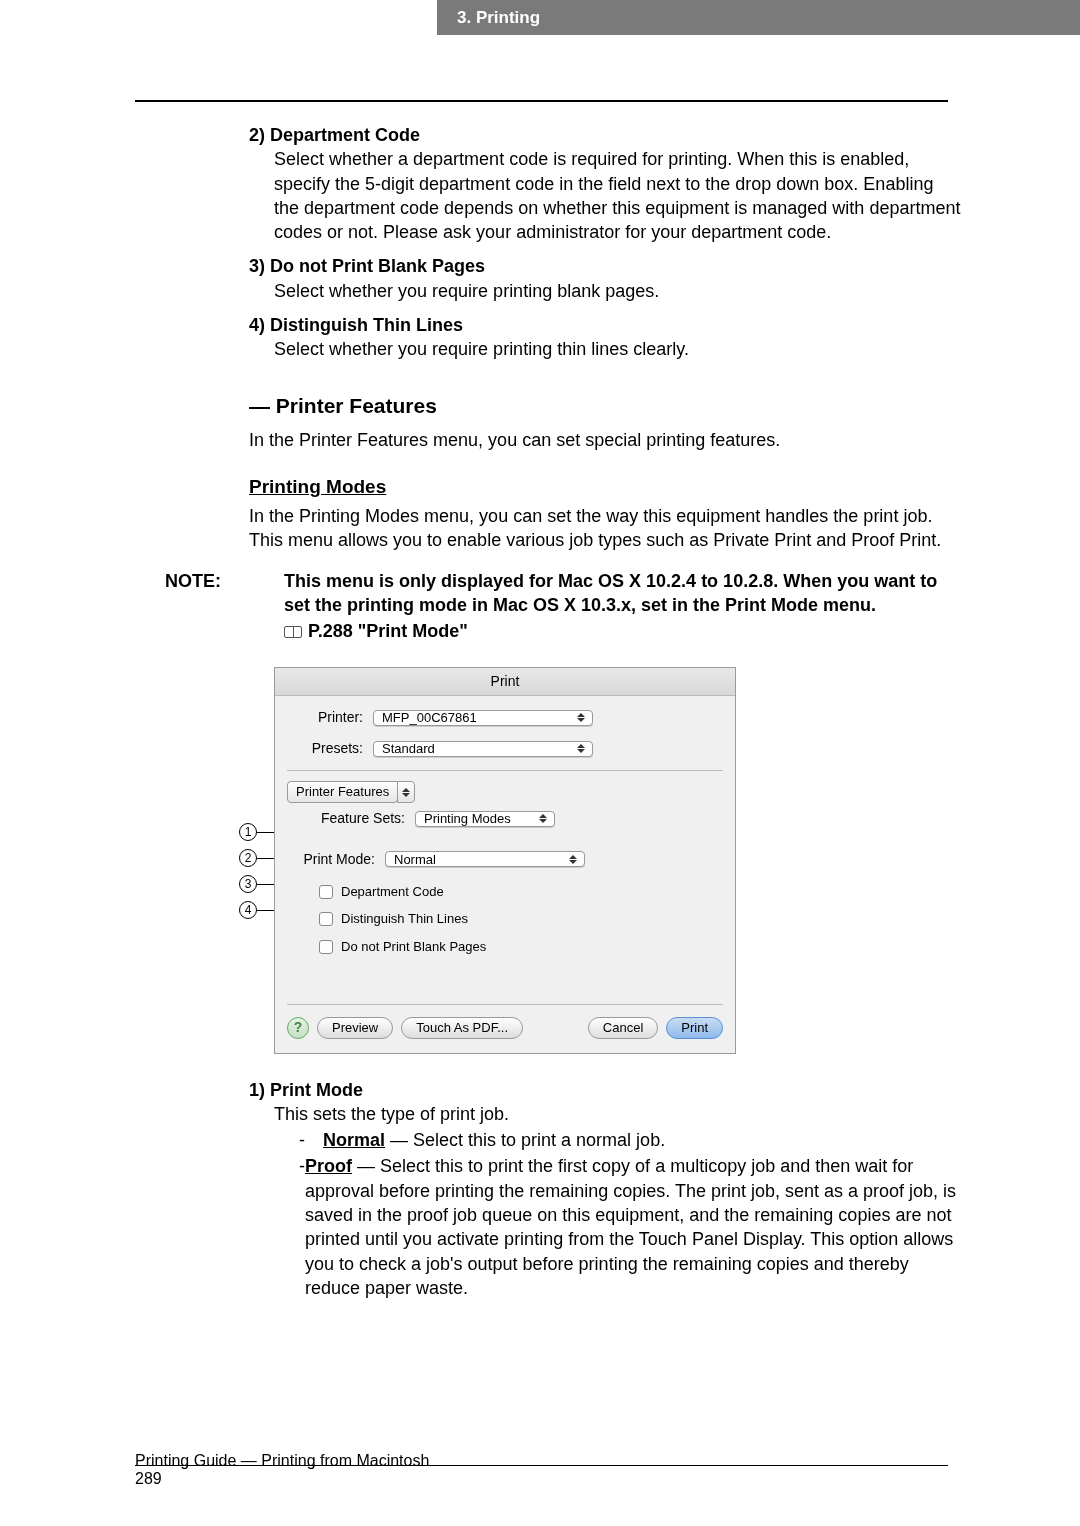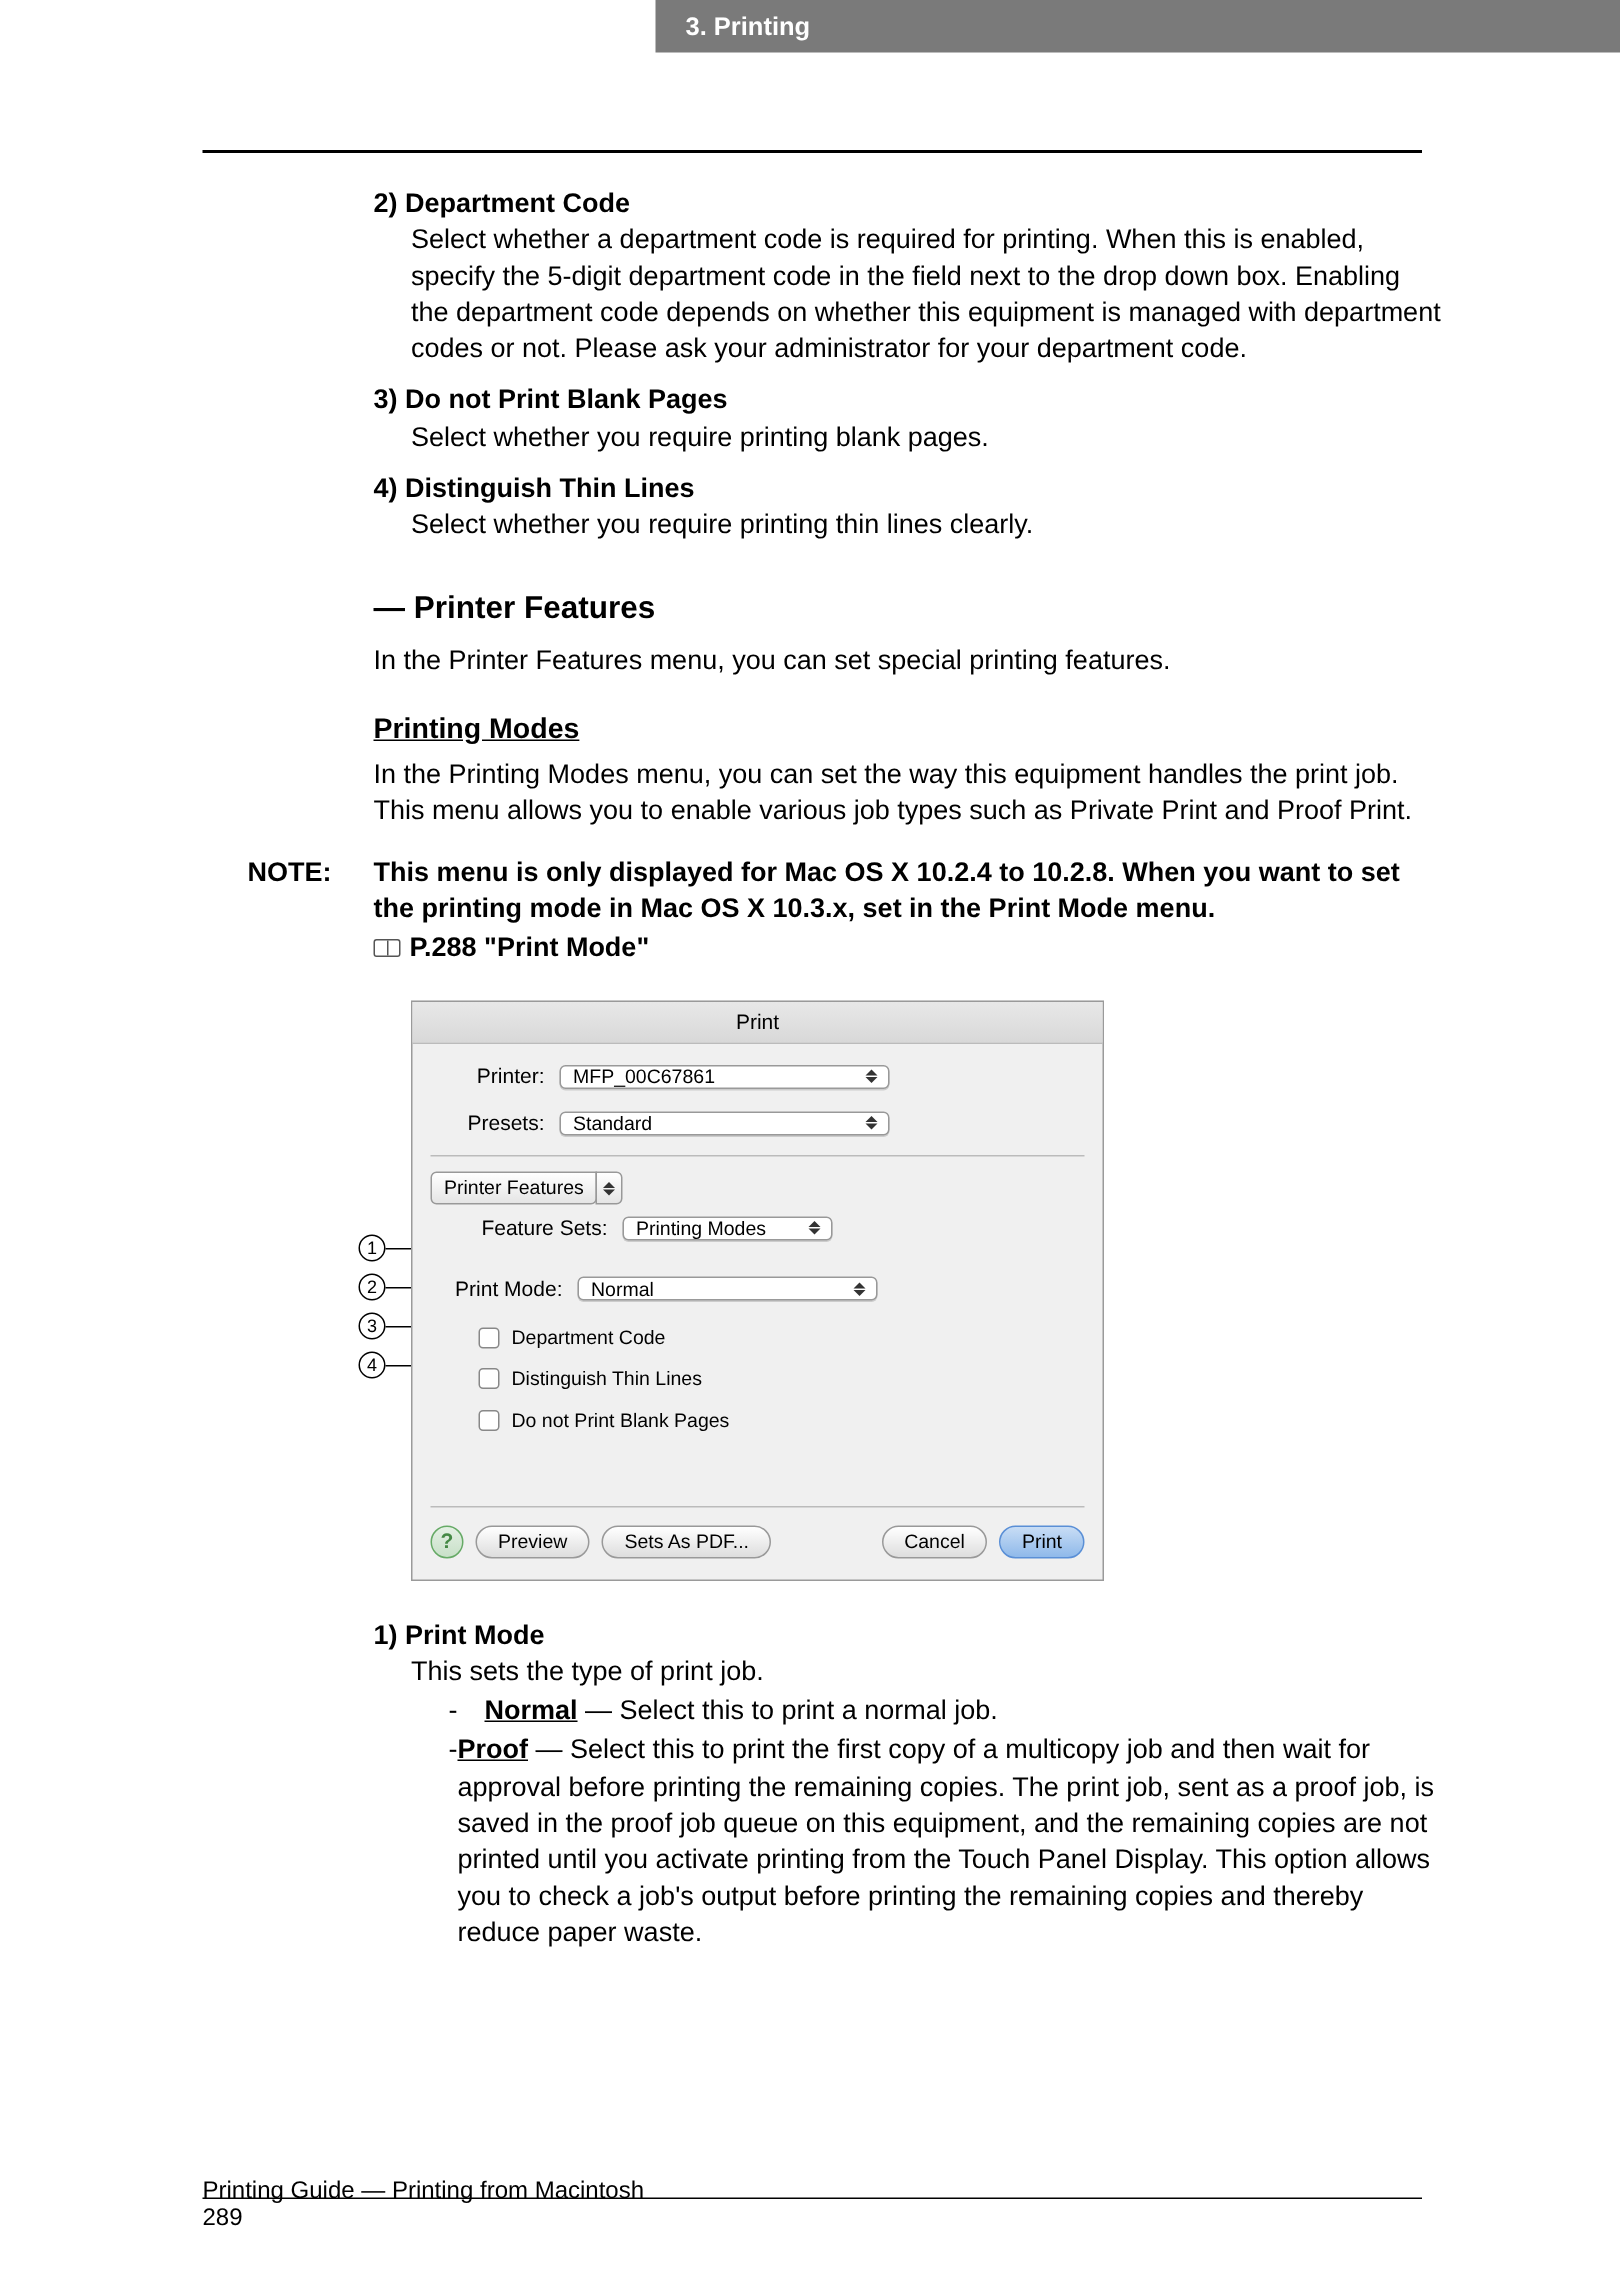--- a/index.html
+++ b/index.html
@@ -53,21 +53,21 @@
   }
   .sub-heading {
     font-weight: bold;
     text-decoration: underline;
     font-size: 19px;
     margin-top: 22px;
     margin-bottom: 4px;
   }
   .note-row { display: flex; margin-top: 16px; font-weight: bold; }
   .note-label { width: 84px; margin-left: -84px; }
-  .note-body { flex: 1; }
+  .note-body { flex: 1; margin-left: 35px; }
   .book-ref { display: inline-block; margin-top: 2px; }
   .book-icon {
     display: inline-block;
     width: 18px; height: 12px;
     border: 1px solid #555;
     border-radius: 2px;
     position: relative;
     margin-right: 6px;
     vertical-align: middle;
   }
@@ -420,21 +420,21 @@
       </div>
 
       <div class="bot-rule"></div>
 
       <div class="button-row">
         <div class="help-btn">?</div>
         <div class="aqua-btn">
             <span>Preview</span>
           </div>
         <div class="aqua-btn">
-            <span>Sets As PDF...</span>
+            <span>Touch As PDF...</span>
           </div>
         <div class="spacer"></div>
         <div class="aqua-btn">
             <span>Cancel</span>
           </div>
         <div class="aqua-btn primary">
             <span>Print</span>
           </div>
       </div>
     </div>

